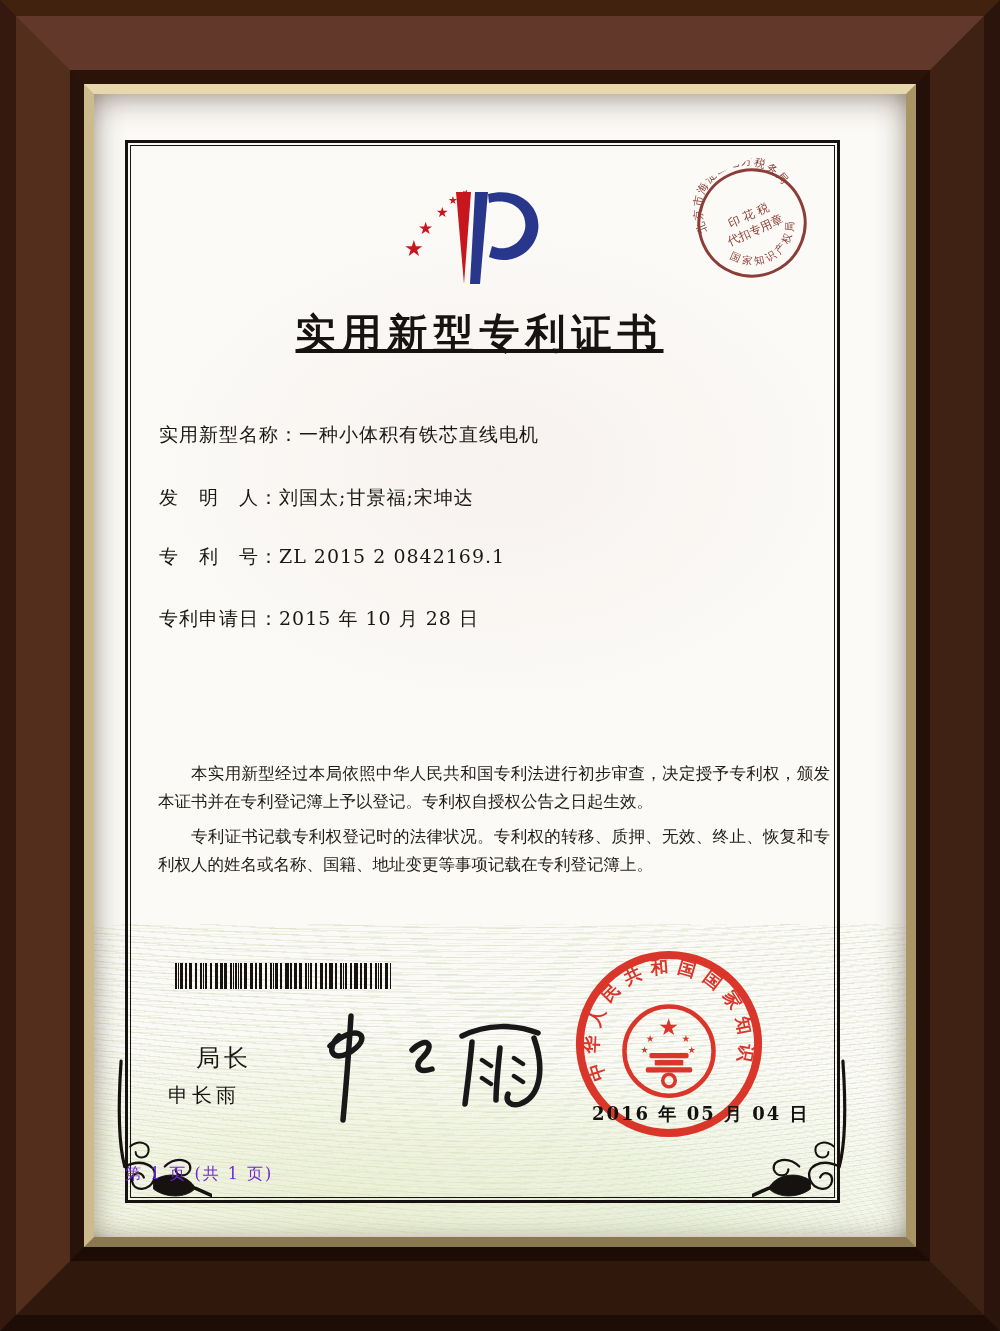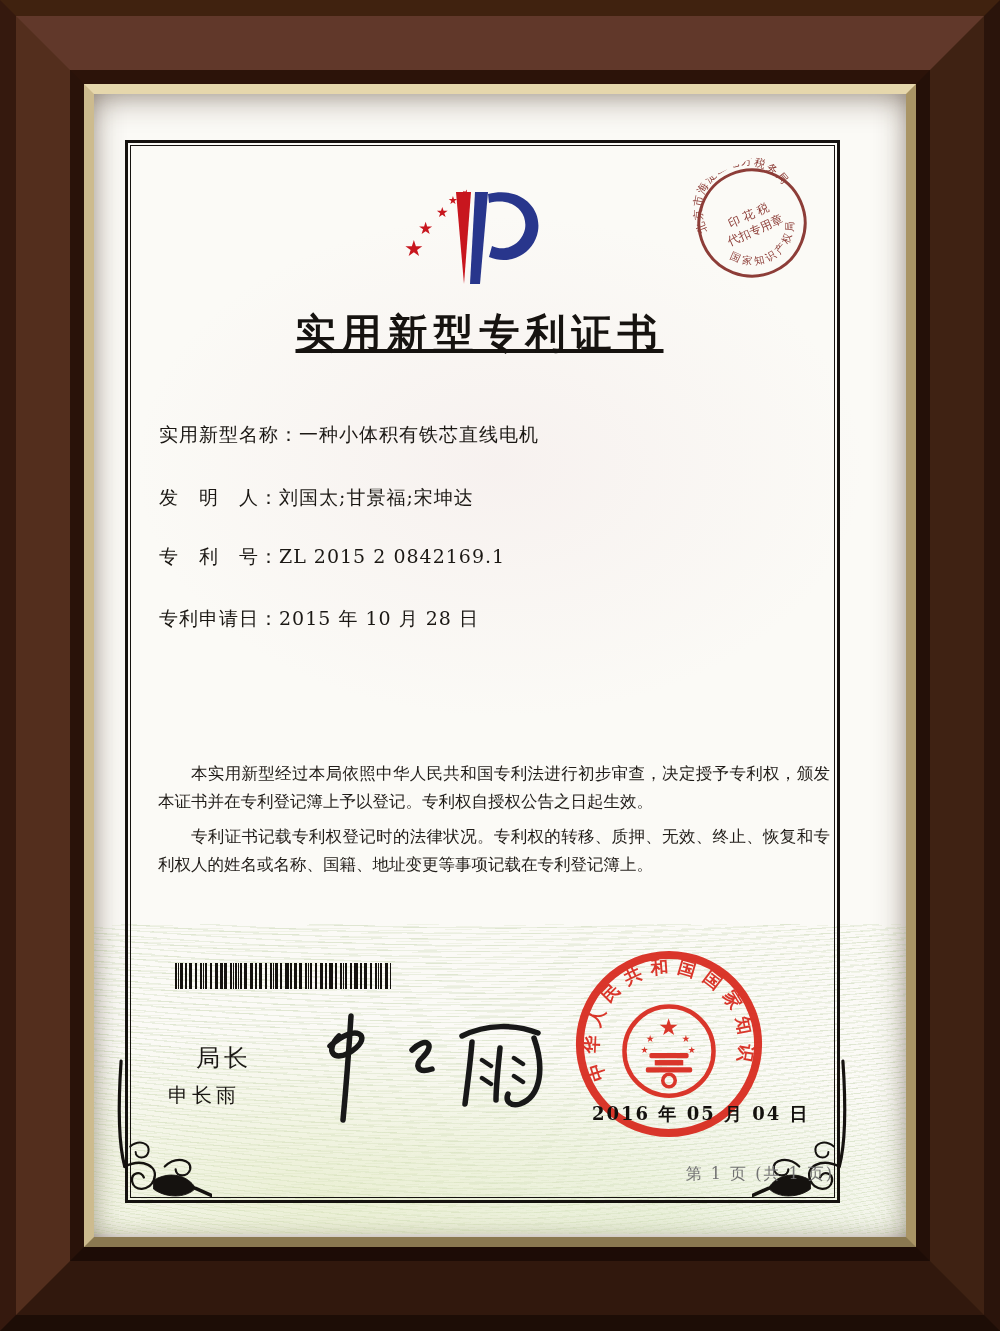--- a/index.html
+++ b/index.html
@@ -38,21 +38,21 @@
   .barcode{position:absolute;left:81px;top:869px;width:216px;height:26px;
          background:
           repeating-linear-gradient(90deg,#14110e 0 2px,transparent 2px 5px),
           repeating-linear-gradient(90deg,#14110e 0 1px,transparent 1px 7px),
           repeating-linear-gradient(90deg,transparent 0 3px,#14110e 3px 4px,transparent 4px 11px);}
   .officer-title{position:absolute;left:74px;top:948px;font-size:24px;letter-spacing:4px;color:#1b1814;margin-left:28px;}
   .officer-name{position:absolute;left:74px;top:988px;font-size:20px;letter-spacing:4px;color:#1b1814;}
   .signature{position:absolute;left:190px;top:912px;width:290px;height:120px;}
   .seal{position:absolute;left:477px;top:852px;width:196px;height:196px;opacity:.93;}
   .seal-date{position:absolute;left:498px;top:1008px;font-size:18px;letter-spacing:2px;color:#14110e;font-weight:bold;}
-  .footer{position:absolute;left:31px;top:1070px;width:709px;text-align:right;font-size:16px;color:#737373;letter-spacing:2px;}
+  .footer{position:absolute;left:31px;top:1070px;width:709px;text-align:left;font-size:16px;color:#6d28d9;letter-spacing:2px;}
   .tax-stamp{position:absolute;left:599px;top:70px;width:118px;height:118px;transform:rotate(-24deg);opacity:.88;}
   .logo{position:absolute;left:300px;top:90px;width:170px;height:118px;}
   .flourish{position:absolute;width:100px;height:150px;top:963px;}
   .flourish.left{left:18px;}
   .flourish.right{right:54px;transform:scaleX(-1);}
 </style>
 </head>
 <body>
 
 <div class="scene">

